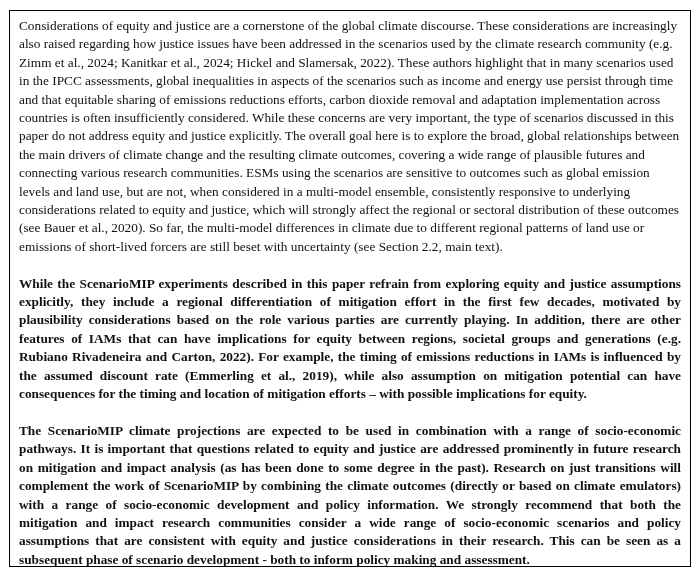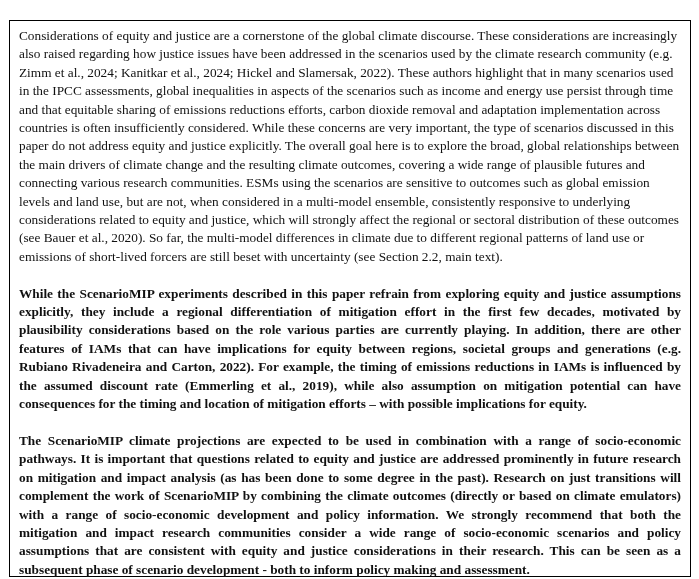--- a/index.html
+++ b/index.html
@@ -9,21 +9,21 @@
     }
     body {
       width: 699px;
       height: 579px;
       position: relative;
       overflow: hidden;
     }
     .box {
       position: absolute;
       left: 9px;
-      top: 20px;
+      top: 10px;
       width: 682px;
       height: 557px;
       border: 1px solid #000000;
       box-sizing: border-box;
       padding: 6px 9px 0 9px;
       font-family: "Liberation Serif", "DejaVu Serif", serif;
       font-size: 13.3px;
       line-height: 18.4px;
       color: #111111;
     }

